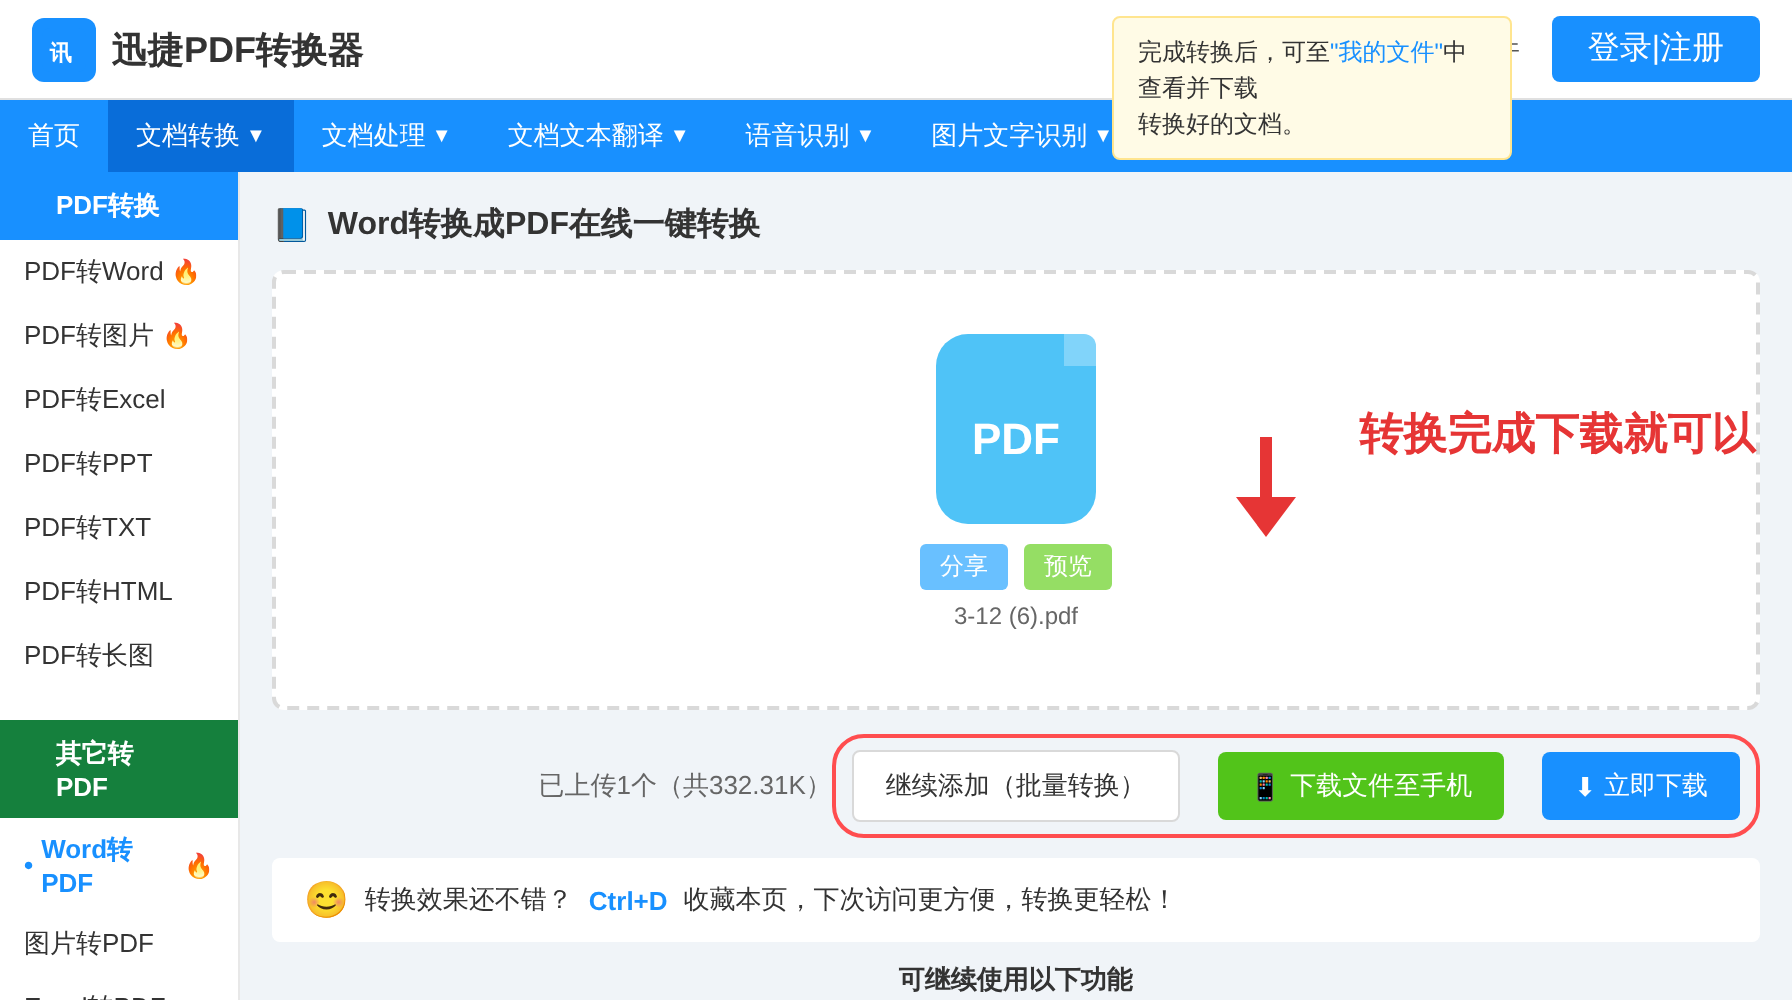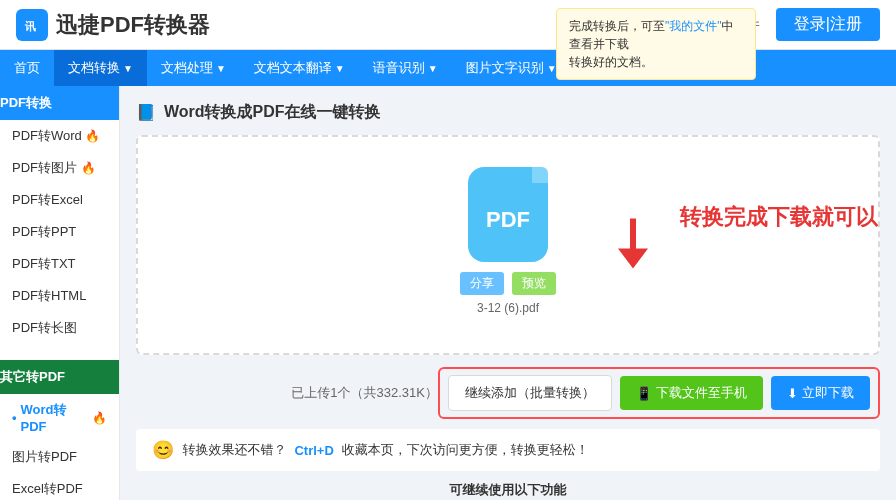--- a/index.html
+++ b/index.html
@@ -2,21 +2,21 @@
 <html><head>
   <meta charset="utf-8">
   <style>
     * { margin: 0; padding: 0; box-sizing: border-box; }
     body { font-family: "Microsoft YaHei", "SimHei", Arial, sans-serif; font-size: 13px; background: #f5f5f5; width: 896px; height: 500px; overflow: hidden; }
 
     
     .header { background: white; height: 50px; display: flex; align-items: center; padding: 0 16px; border-bottom: 1px solid #e0e0e0; position: relative; }
     .logo-area { display: flex; align-items: center; gap: 8px; }
     .logo-icon { width: 32px; height: 32px; background: #1890ff; border-radius: 6px; display: flex; align-items: center; justify-content: center; color: white; font-size: 10px; font-weight: bold; }
-    .logo-text { font-size: 22px; font-weight: bold; color: #333; }
+    .logo-text { font-size: 18px; font-weight: bold; color: #333; }
     .header-right { margin-left: auto; display: flex; align-items: center; gap: 16px; }
     .header-service { display: flex; align-items: center; gap: 4px; color: #555; font-size: 13px; cursor: pointer; }
     .header-files { display: flex; align-items: center; gap: 4px; color: #555; font-size: 13px; cursor: pointer; }
     .header-login { background: #1890ff; color: white; padding: 6px 18px; border-radius: 4px; font-size: 16px; cursor: pointer; border: none; }
 
     
     .tooltip-box { position: absolute; top: 8px; right: 140px; background: #fffbe6; border: 1px solid #ffe58f; padding: 8px 12px; border-radius: 4px; font-size: 12px; color: #333; line-height: 1.5; z-index: 100; max-width: 200px; }
     .tooltip-box a { color: #1890ff; }
 
     
@@ -24,21 +24,21 @@
     .nav-item { color: white; padding: 0 14px; height: 36px; display: flex; align-items: center; font-size: 13px; cursor: pointer; white-space: nowrap; }
     .nav-item.active { background: #096dd9; }
     .nav-item .arrow { font-size: 10px; margin-left: 3px; }
     .nav-more { color: white; padding: 0 12px; height: 36px; display: flex; align-items: center; font-size: 13px; cursor: pointer; }
 
     
     .main-layout { display: flex; height: calc(500px - 50px - 36px); }
 
     
     .sidebar { width: 120px; background: white; border-right: 1px solid #e8e8e8; flex-shrink: 0; overflow-y: auto; }
-    .sidebar-section { background: #1890ff; color: white; padding: 8px 0; font-size: 13px; font-weight: bold; margin-top: 0; }
+    .sidebar-section { background: #1890ff; color: white; padding: 8px 28px; font-size: 13px; font-weight: bold; margin-top: 0; }
     .sidebar-section.other { background: #15803d; margin-top: 16px; }
     .sidebar-item { padding: 7px 12px; font-size: 13px; color: #333; cursor: pointer; display: flex; align-items: center; gap: 4px; }
     .sidebar-item.active { color: #1890ff; font-weight: bold; justify-content: center; }
     .sidebar-item.active::before { content: "• "; color: #1890ff; }
     .fire-icon { color: #ff4d4f; font-size: 12px; }
 
     
     .content { flex: 1; padding: 16px; background: #f0f4f8; overflow-y: auto; }
     .content-header { display: flex; align-items: center; gap: 8px; margin-bottom: 12px; }
     .content-header-icon { color: #1890ff; font-size: 16px; }
@@ -68,21 +68,21 @@
 
     
     .tip-bar { background: white; border-radius: 4px; padding: 10px 16px; margin-top: 10px; display: flex; align-items: center; gap: 8px; font-size: 13px; color: #333; }
     .tip-emoji { font-size: 18px; }
     .tip-hotkey { color: #1890ff; font-weight: bold; }
 
     
     .continue-section { margin-top: 10px; text-align: center; color: #333; font-size: 13px; font-weight: bold; }
 
     
-    .action-area { border: 2px solid #ff4d4f; border-radius: 6px; padding: 6px 8px; display: flex; gap: 8px; align-items: center; }
+    .action-area { border: 2px solid #ff4d4f; border-radius: 16px; padding: 6px 8px; display: flex; gap: 19px; align-items: center; }
 
     .upload-content-wrapper { position: relative; width: 100%; }
   </style>
 </head>
 <body>
 
 <div class="header">
   <div class="logo-area">
     <div class="logo-icon">
       <svg width="22" height="22" viewBox="0 0 22 22" fill="none">

